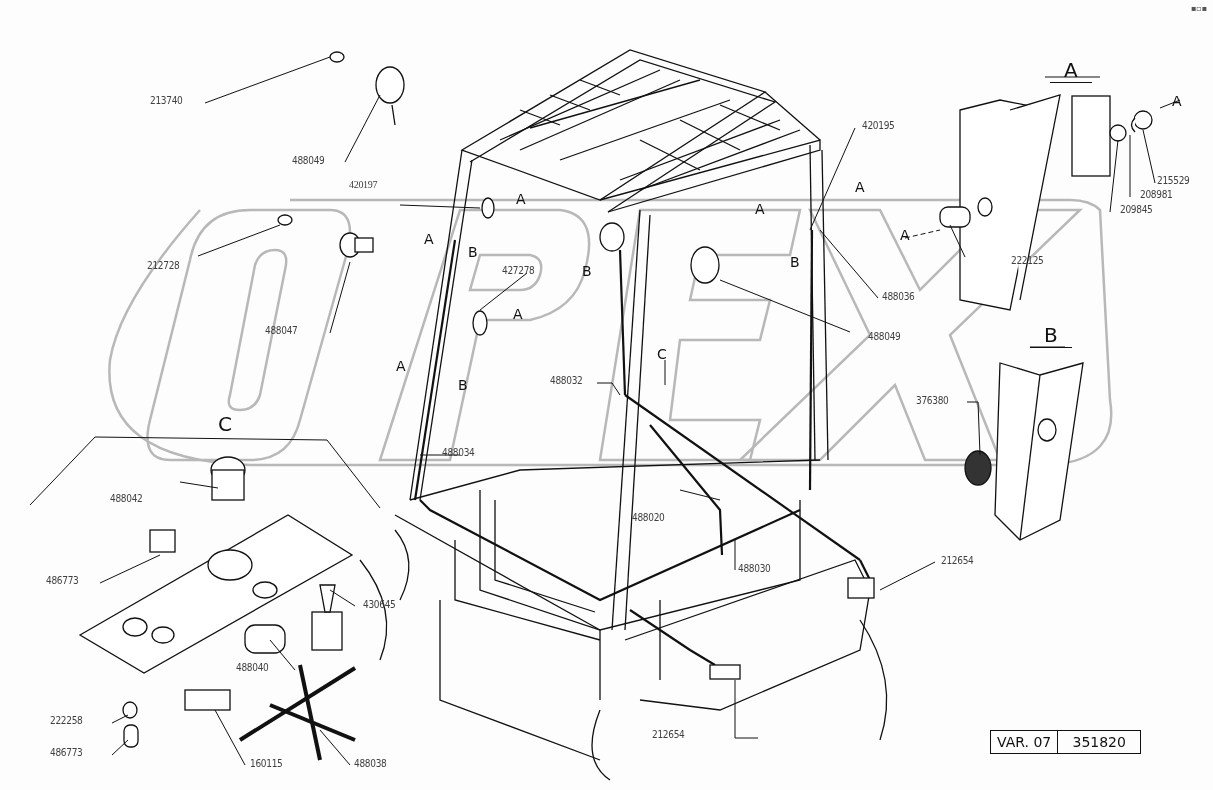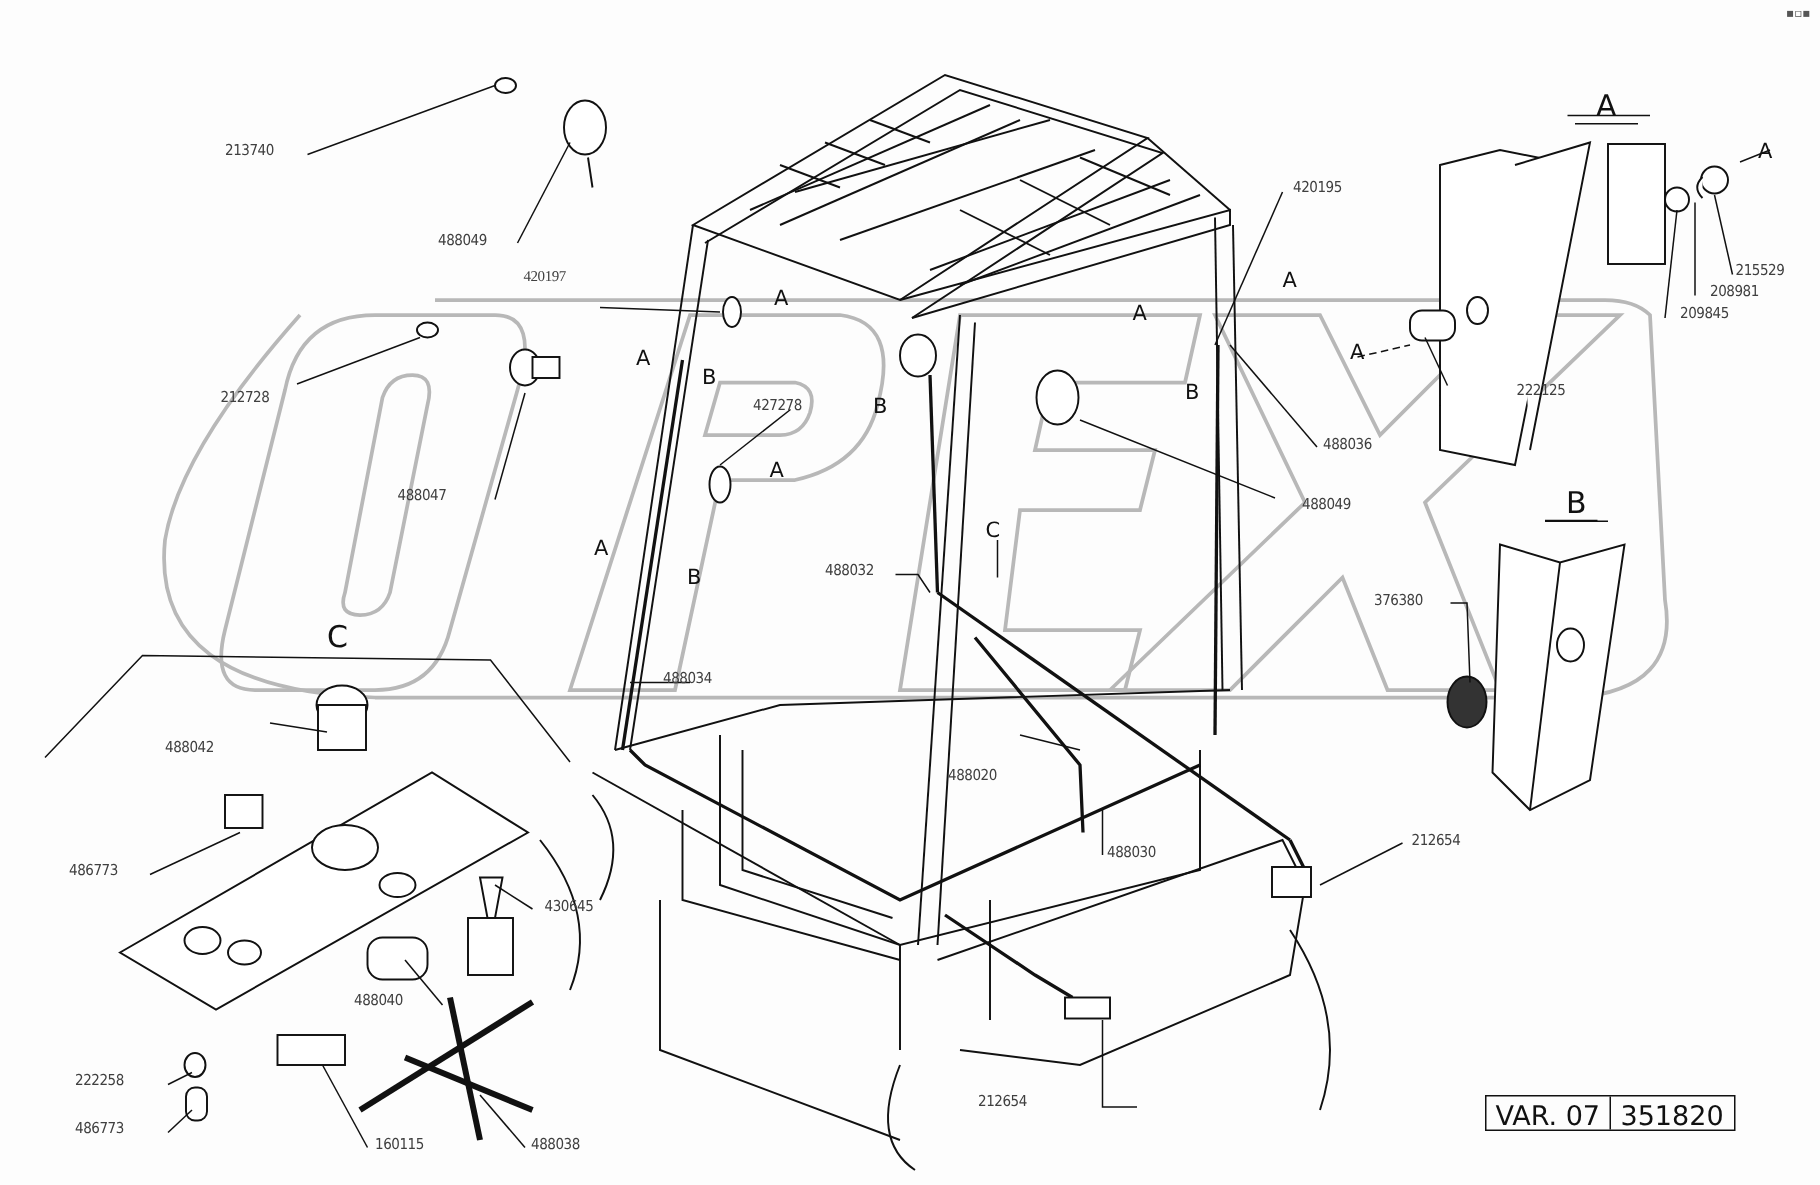--- a/index.html
+++ b/index.html
@@ -6,21 +6,21 @@
   body { width:1213px; height:790px; position:relative; overflow:hidden;
          font-family:"DejaVu Sans", sans-serif; color:#111; }
   #stage { position:absolute; left:0; top:0; width:1213px; height:790px; }
   svg { position:absolute; left:0; top:0; }
   .lbl { position:absolute; font-family:"DejaVu Sans Condensed","DejaVu Sans", sans-serif;
          font-size:10px; letter-spacing:-0.3px; color:#404040; white-space:nowrap; line-height:1; }
   .view { position:absolute; font-size:20px; color:#111; line-height:1; }
   .view.ul { border-bottom:1.5px solid #111; padding:0 14px 2px 14px; }
   .det { position:absolute; font-size:14px; line-height:1; }
   .titlebox { position:absolute; left:990px; top:730px; height:22px; display:flex;
-              border:1.5px solid #111; font-size:18px; }
+              border:1.5px solid #111; font-size:14px; }
   .titlebox div { padding:3px 6px; }
   .titlebox .var { border-right:1.5px solid #111; }
   .titlebox .num { width:70px; text-align:center; }
   .corner { position:absolute; right:6px; top:4px; font-size:8px; color:#555; }
 </style>
 </head>
 <body>
 
 <div id="stage">
 

